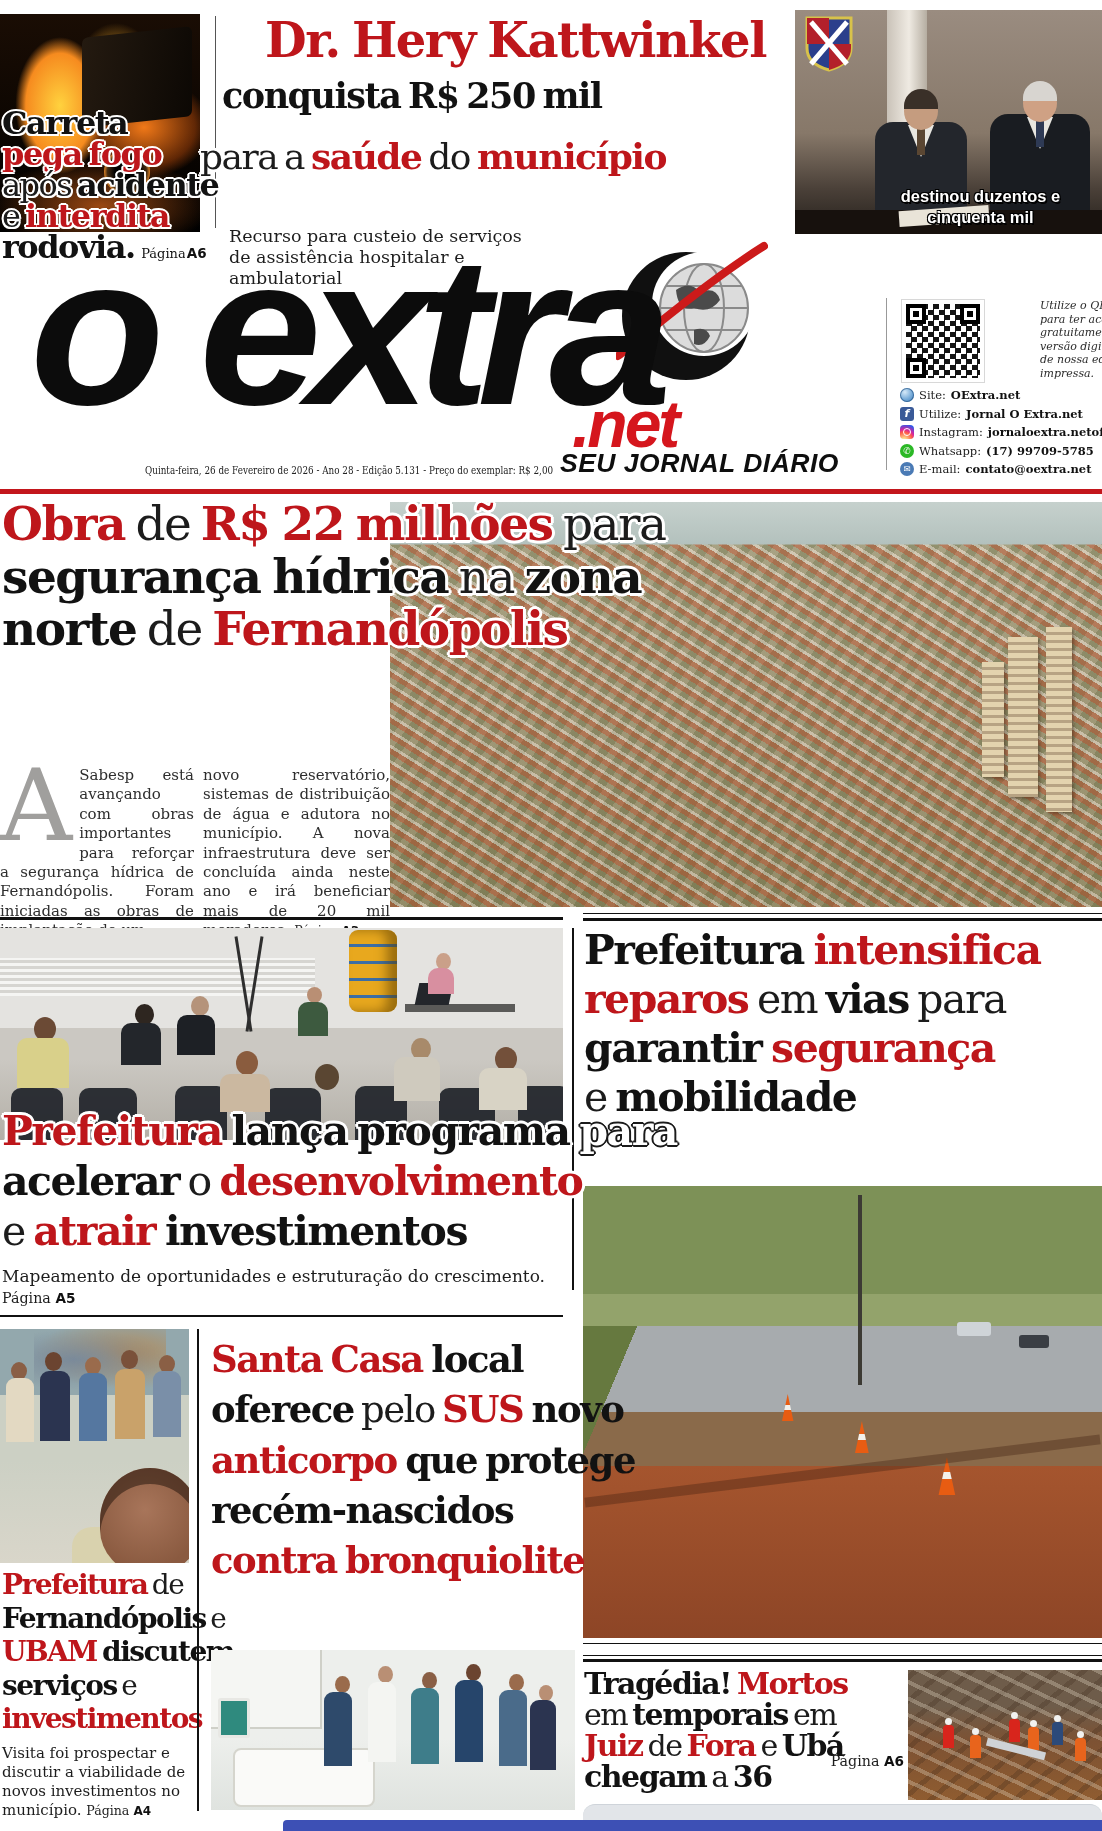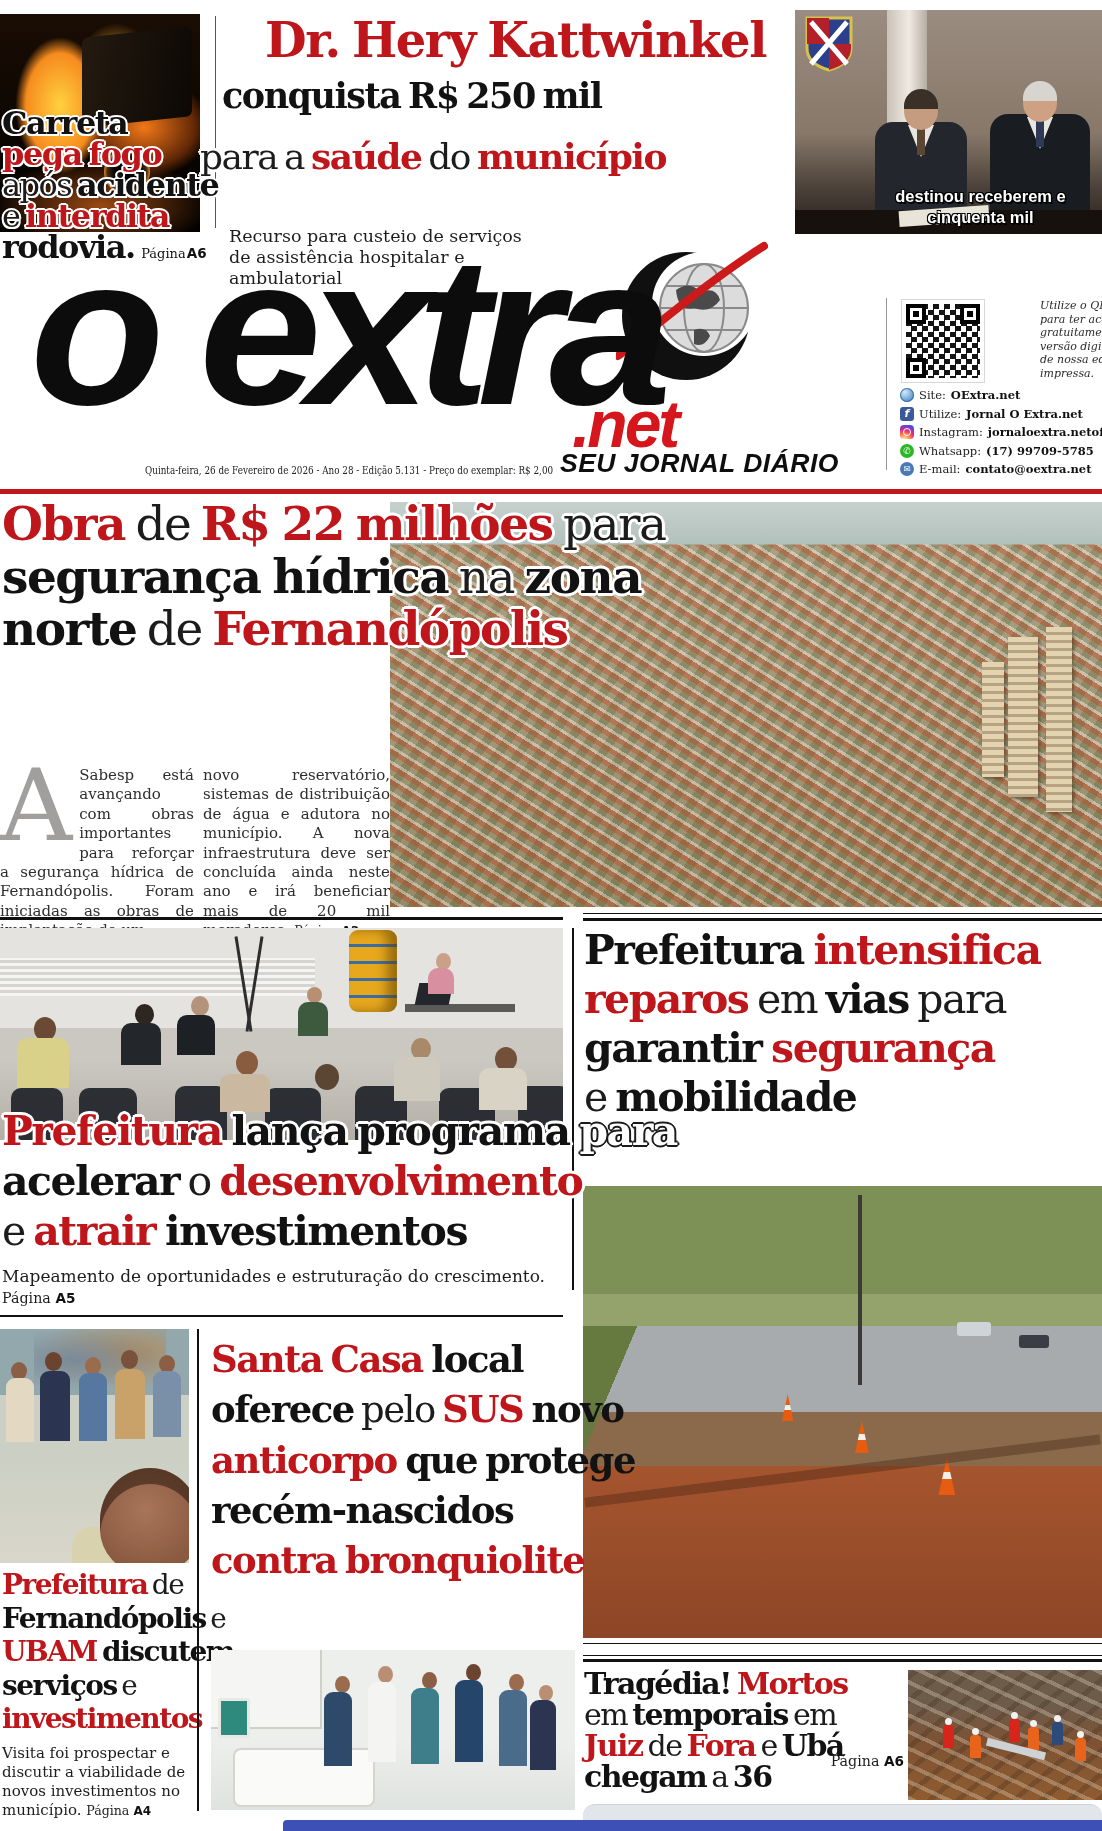--- a/index.html
+++ b/index.html
@@ -153,21 +153,21 @@
       <div class="o-hair" style="background:#d8d5d0;"></div>
       <div class="o-head" style="background:#cfa184;"></div>
       <div class="o-torso" style="background:#191c21;"></div>
       <div class="o-shirt"></div>
       <div class="o-tie" style="background:#2e3a55;"></div>
     </div>
     <div class="desk">
         <div class="paper"></div>
       </div>
     <div class="photo-cap">
-      <div>destinou receberem e</div>
+      <div>destinou duzentos e</div>
       <div>cinquenta mil</div>
     </div>
   </div>
 
   <svg class="abs" style="left:616px;top:238px;z-index:1;" width="152" height="152" viewBox="0 0 152 152">
     <circle cx="70" cy="78" r="64" fill="#101010"></circle>
     <circle cx="88" cy="66" r="52" fill="#ffffff"></circle>
     <circle cx="88" cy="70" r="44" fill="#dcdcdc"></circle>
     <ellipse cx="88" cy="70" rx="44" ry="44" fill="none" stroke="#8a8a8a" stroke-width="2"></ellipse>
     <ellipse cx="88" cy="70" rx="20" ry="44" fill="none" stroke="#8a8a8a" stroke-width="2"></ellipse>

